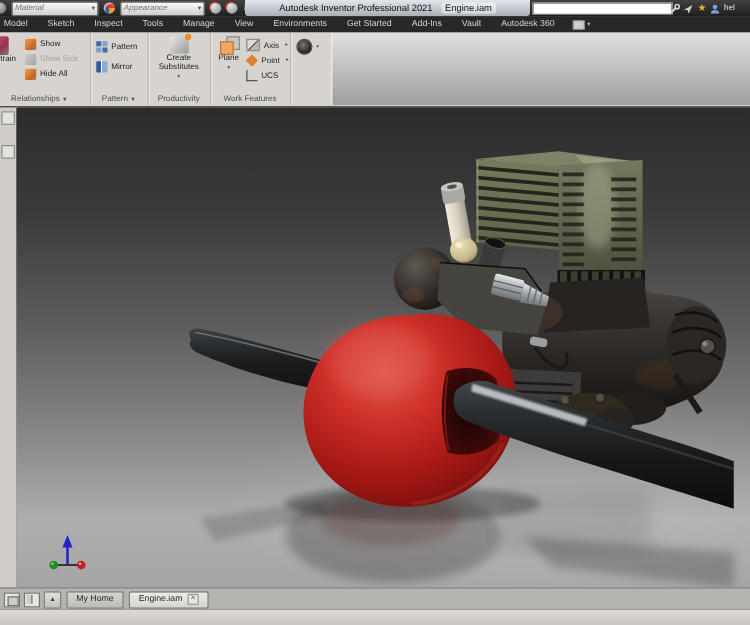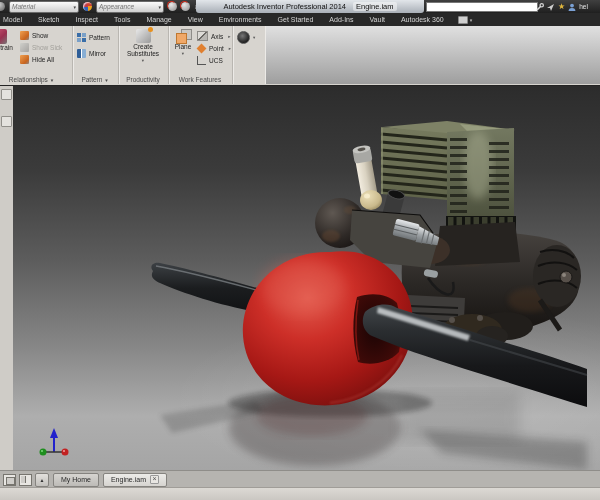--- a/index.html
+++ b/index.html
@@ -137,21 +137,21 @@
         <span>Appearance</span>
         <span class="caret">▾</span>
       </div>
       <div class="ball gray"></div>
       <div class="ball gray"></div>
       <span class="fx">fx</span>
       <div class="dim-icon"></div>
     </div>
 
     <div class="title-panel">
-      <span>Autodesk Inventor Professional 2014</span>
+      <span>Autodesk Inventor Professional 2021</span>
       <span class="doc">Engine.iam</span>
       <span class="notch">▸</span>
     </div>
 
     <input class="search" placeholder="" style="">
 
     <div class="tb-icons">
       <svg width="8" height="8" viewBox="0 0 8 8">
         <path d="M1 7 L5 3" stroke="#d8d8d8" stroke-width="1.6"></path>
         <circle cx="5.7" cy="2.3" r="1.7" fill="none" stroke="#d8d8d8" stroke-width="1.2"></circle>

